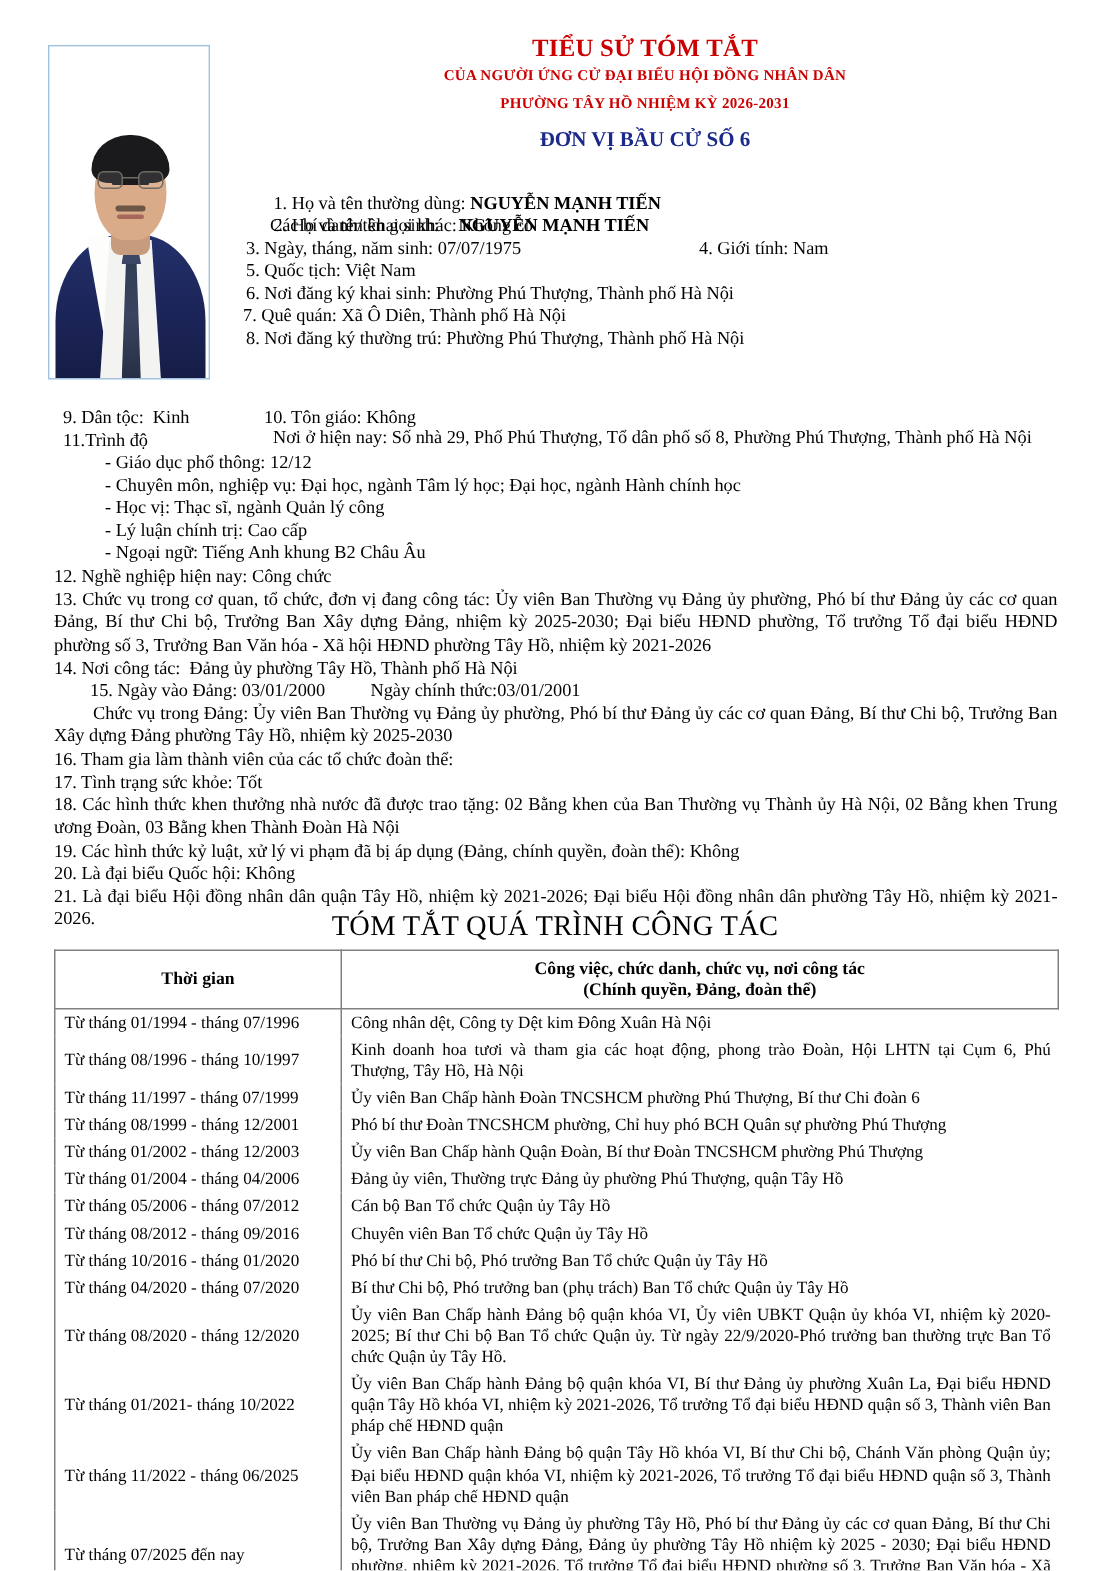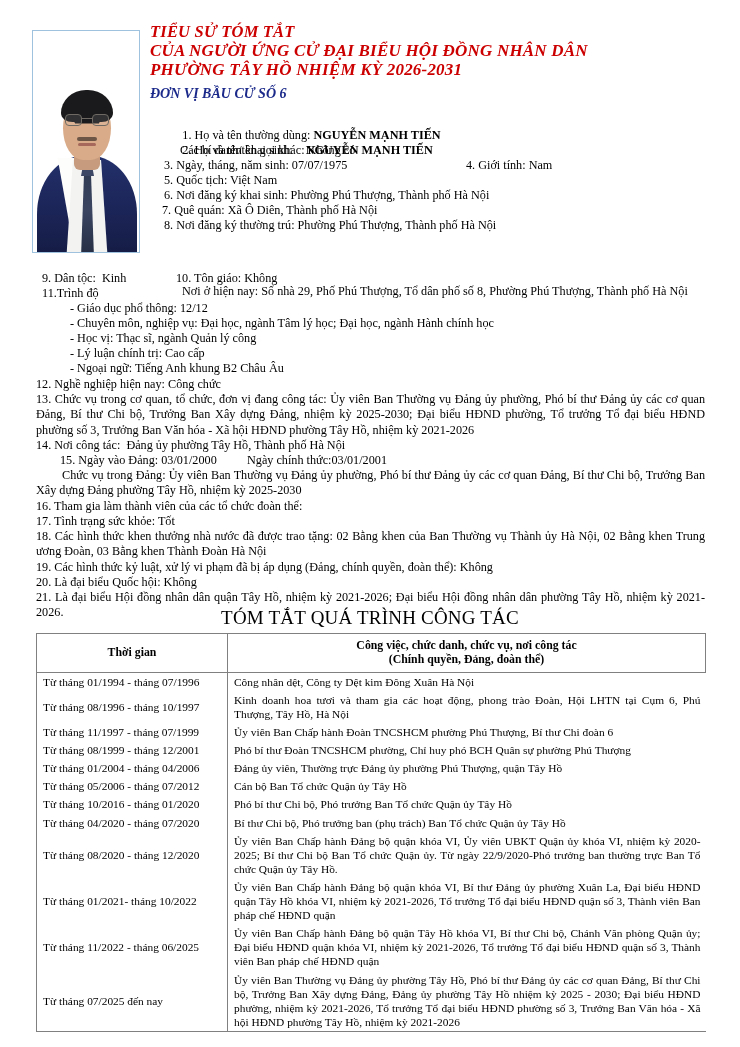--- a/index.html
+++ b/index.html
@@ -21,26 +21,26 @@
     overflow: hidden;
     box-sizing: border-box;
   }
 
   
   .title-block {
     position: absolute;
     left: 150px;
     top: 22px;
     width: 560px;
-    font-style: italic;
+    text-align: center;
   }
   .title-line {
     color: #cc0000;
     font-weight: bold;
-    font-size: 17px;
+    font-size: 10px;
     line-height: 19px;
     letter-spacing: 0.2px;
     white-space: nowrap;
   }
   .title-line.l1 { font-size: 16.5px; }
   .subtitle-line {
     color: #1b2a8a;
     font-weight: bold;
     font-size: 14px;
     line-height: 20px;
@@ -404,26 +404,34 @@
           </tr>
           <tr>
             <td class="c1">Từ tháng 11/1997 - tháng 07/1999</td>
             <td class="c2">Ủy viên Ban Chấp hành Đoàn TNCSHCM phường Phú Thượng, Bí thư Chi đoàn 6</td>
           </tr>
           <tr>
             <td class="c1">Từ tháng 08/1999 - tháng 12/2001</td>
             <td class="c2">Phó bí thư Đoàn TNCSHCM phường, Chỉ huy phó BCH Quân sự phường Phú Thượng</td>
           </tr>
           <tr>
+            <td class="c1">Từ tháng 01/2002 - tháng 12/2003</td>
+            <td class="c2">Ủy viên Ban Chấp hành Quận Đoàn, Bí thư Đoàn TNCSHCM phường Phú Thượng</td>
+          </tr>
+          <tr>
             <td class="c1">Từ tháng 01/2004 - tháng 04/2006</td>
             <td class="c2">Đảng ủy viên, Thường trực Đảng ủy phường Phú Thượng, quận Tây Hồ</td>
           </tr>
           <tr>
             <td class="c1">Từ tháng 05/2006 - tháng 07/2012</td>
             <td class="c2">Cán bộ Ban Tổ chức Quận ủy Tây Hồ</td>
+          </tr>
+          <tr>
+            <td class="c1">Từ tháng 08/2012 - tháng 09/2016</td>
+            <td class="c2">Chuyên viên Ban Tổ chức Quận ủy Tây Hồ</td>
           </tr>
           <tr>
             <td class="c1">Từ tháng 10/2016 - tháng 01/2020</td>
             <td class="c2">Phó bí thư Chi bộ, Phó trưởng Ban Tổ chức Quận ủy Tây Hồ</td>
           </tr>
           <tr>
             <td class="c1">Từ tháng 04/2020 - tháng 07/2020</td>
             <td class="c2">Bí thư Chi bộ, Phó trưởng ban (phụ trách) Ban Tổ chức Quận ủy Tây Hồ</td>
           </tr>
           <tr>

